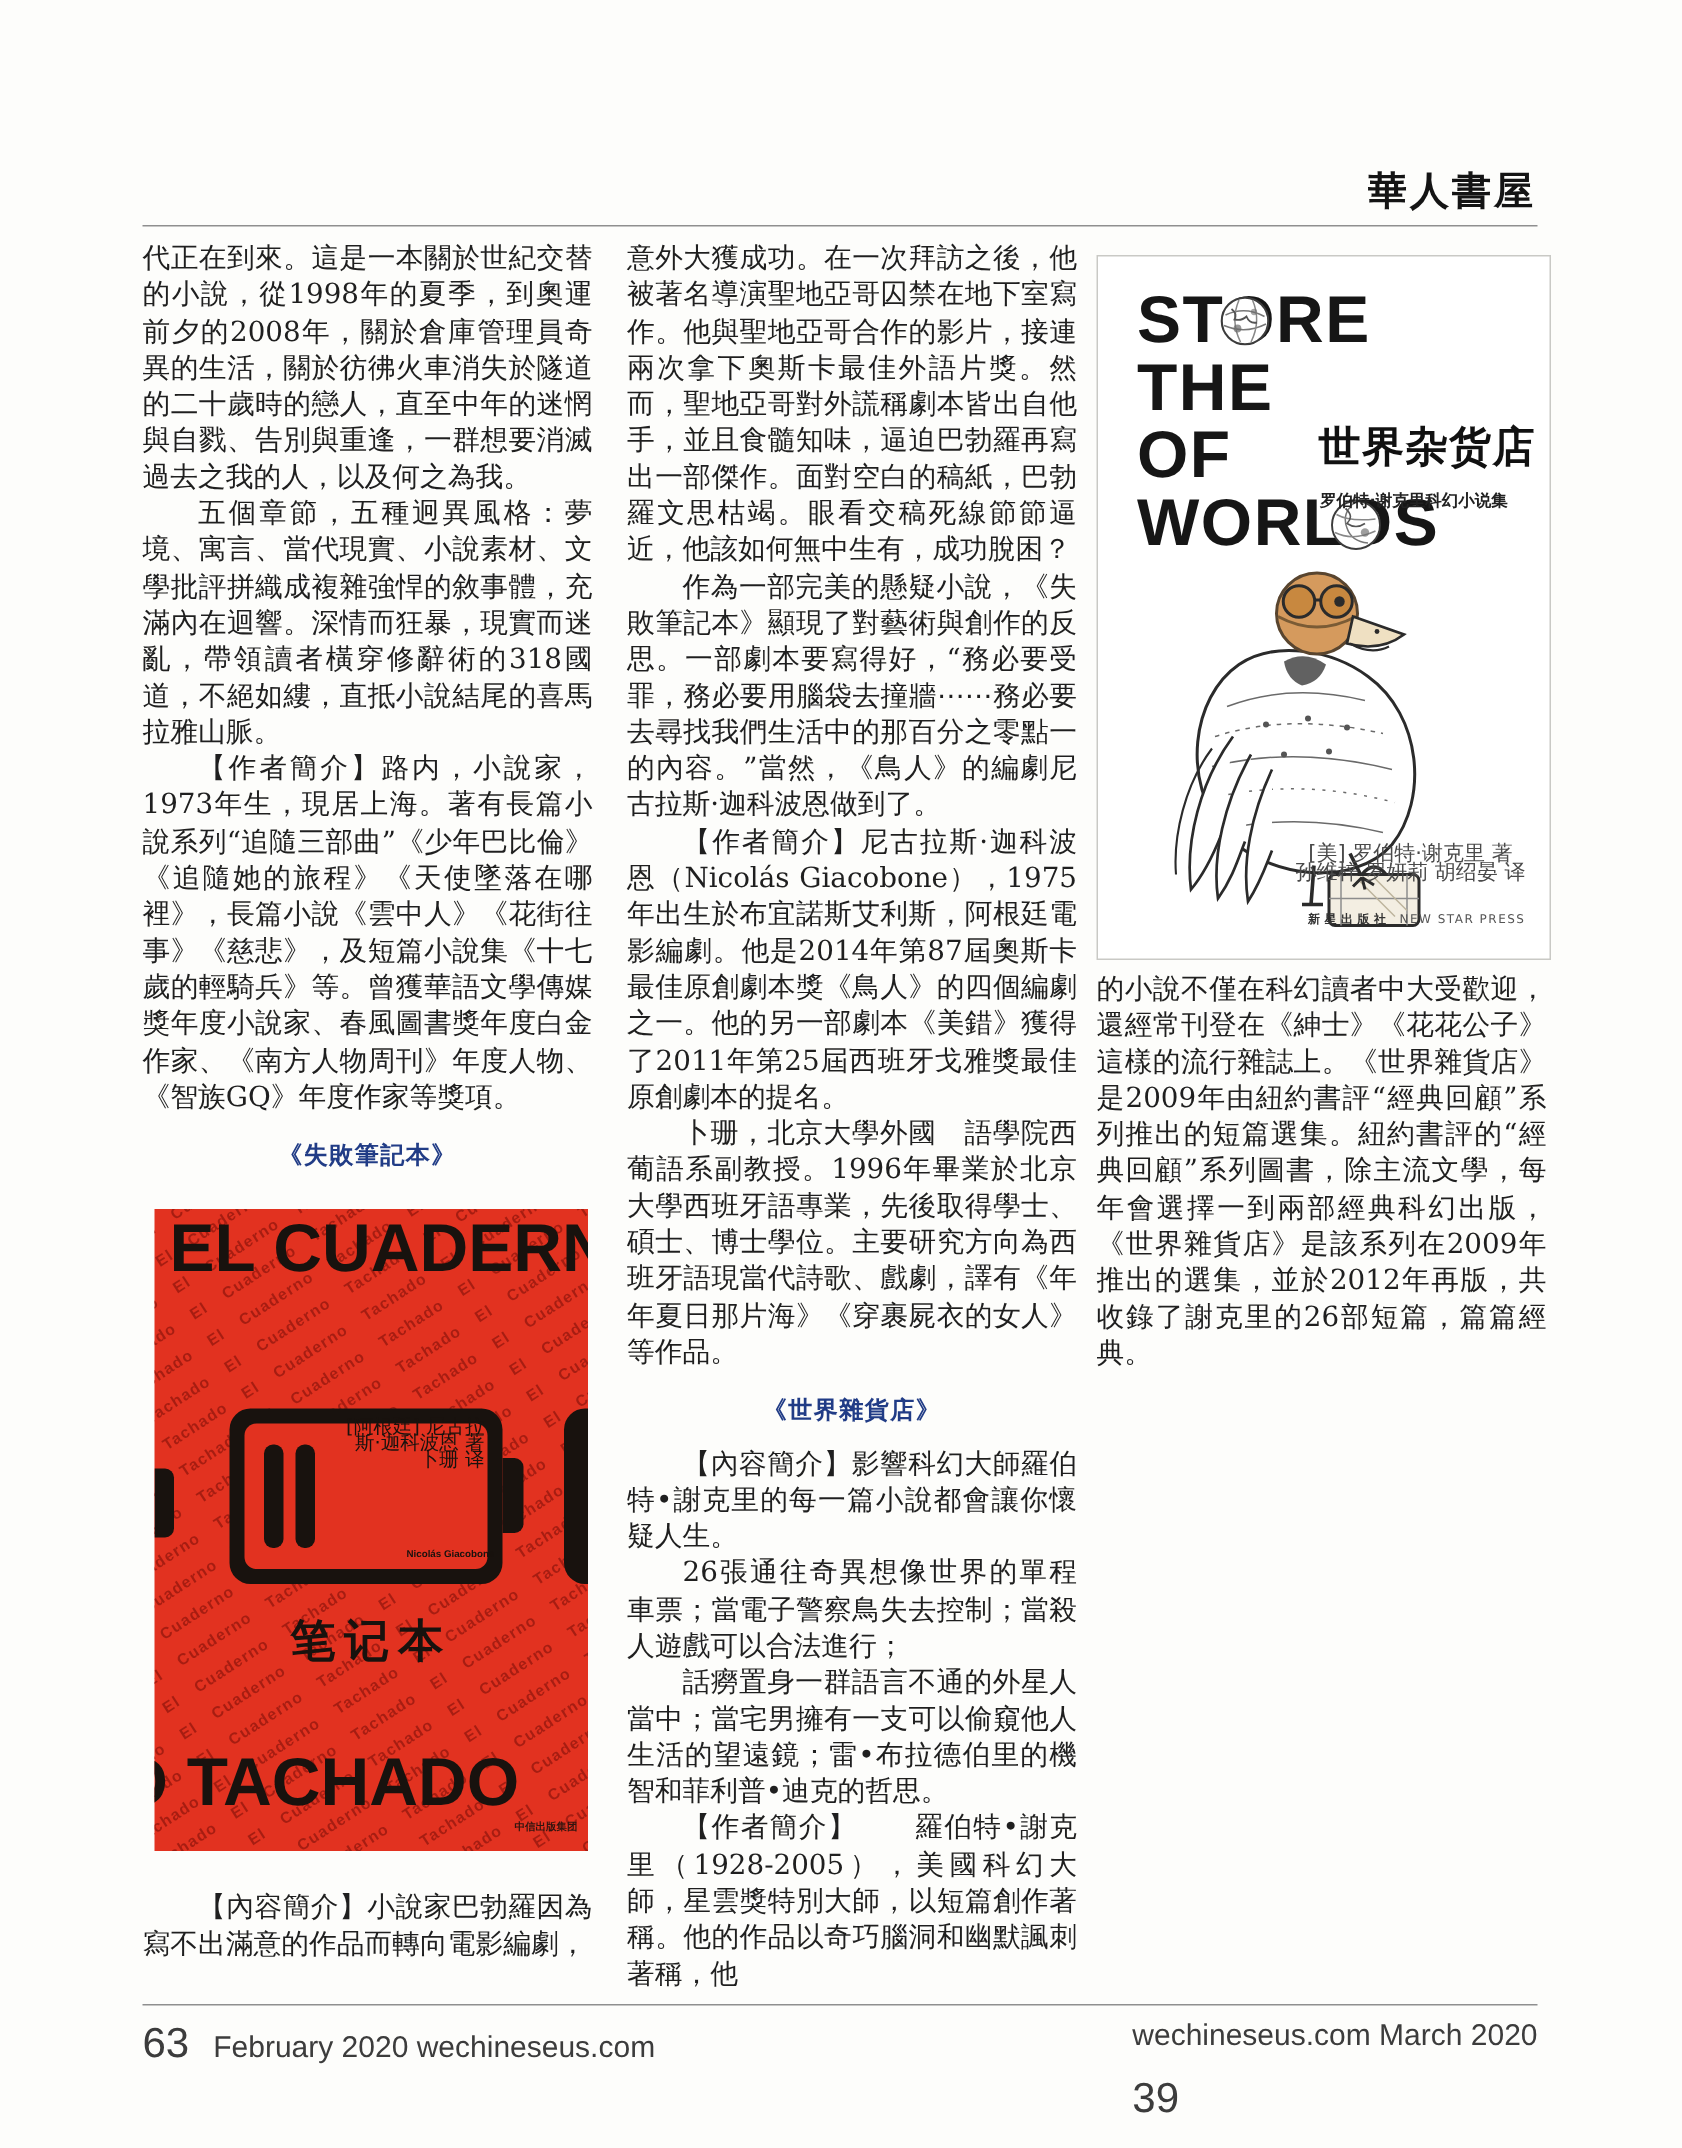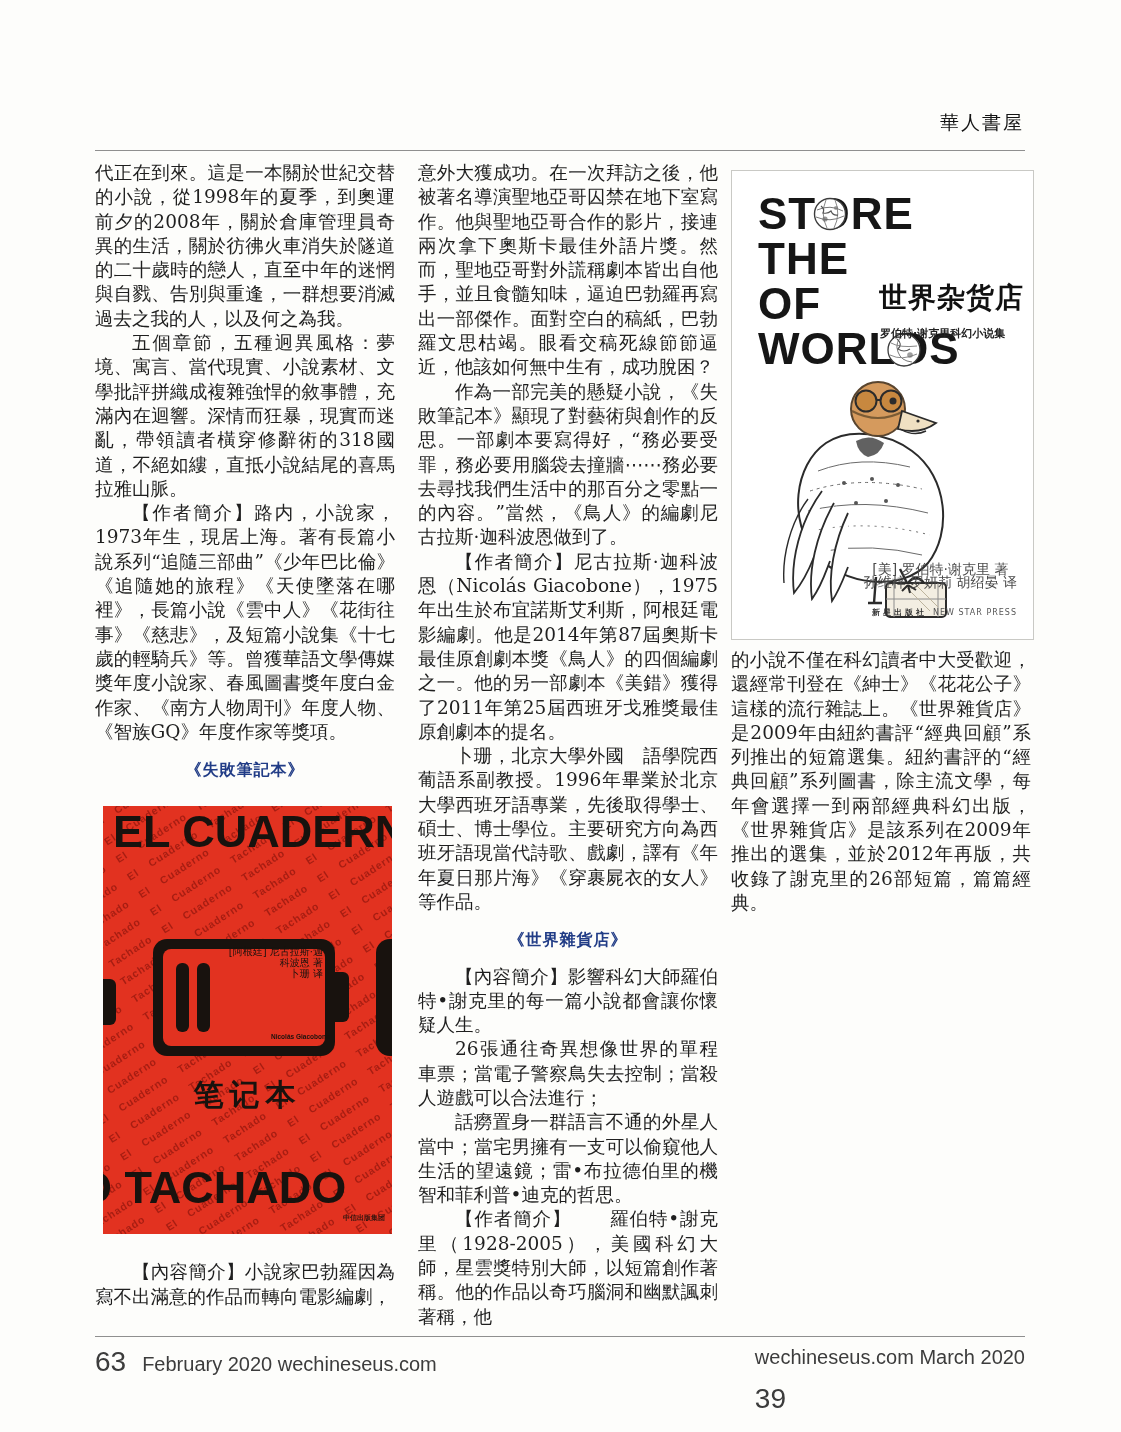--- a/index.html
+++ b/index.html
@@ -1,21 +1,21 @@
 <!DOCTYPE html>
 <html><head>
 <meta charset="utf-8">
 <style>
   html,body{margin:0;padding:0;}
   body{width:1121px;height:1432px;position:relative;background:#fdfdfb;
        font-family:"DejaVu Serif","Liberation Serif",serif;color:#1f1f1f;}
   .page{position:absolute;inset:0;overflow:hidden;background:#fdfdfb;}
 
   
-  .section-title{position:absolute;top:110px;right:97px;font-size:19px;font-weight:normal;
+  .section-title{position:absolute;top:110px;right:97px;font-size:26px;font-weight:bold;
     color:#141414;font-family:"DejaVu Sans","Liberation Sans",sans-serif;letter-spacing:2px;}
   .rule-top{position:absolute;left:95px;width:930px;top:150px;height:1px;background:#8f8f8f;}
   .rule-bottom{position:absolute;left:95px;width:930px;top:1336px;height:1px;background:#8f8f8f;}
 
   
   .col{position:absolute;top:161px;width:300px;font-size:18.5px;line-height:24.3px;
        text-align:justify;}
   .col-1{left:95px;} .col-2{left:418px;} .col-3{left:731px;}
   .col p{margin:0;}
   .col p.ind{text-indent:2em;}
@@ -59,21 +59,21 @@
   .battery-inner{position:absolute;inset:10px;background:#e23220;border-radius:8px;}
   .battery .bar{position:absolute;top:14px;bottom:14px;width:13px;background:#18120e;border-radius:6px;}
   .battery .bar1{left:13px;} .battery .bar2{left:34px;}
   .battery .nub{position:absolute;right:-14px;top:33px;width:14px;height:50px;
     background:#18120e;border-radius:0 6px 6px 0;}
   .cu-edge-left{position:absolute;left:0;top:173px;width:13px;height:46px;
     background:#18120e;border-radius:0 6px 6px 0;}
   .cu-edge-right{position:absolute;right:0;top:133px;width:16px;height:117px;
     background:#18120e;border-radius:14px 0 0 14px;}
   .cu-credits{position:absolute;left:120px;top:140px;width:100px;text-align:right;
-    font-size:10px;line-height:11px;color:#18120e;
+    font-size:13px;line-height:11px;color:#18120e;
     font-family:"DejaVu Sans","Liberation Sans",sans-serif;}
   .cu-author-en{position:absolute;left:168px;top:219px;font-size:6.5px;color:#18120e;
     font-family:"Liberation Sans","DejaVu Sans",sans-serif;font-weight:bold;}
   .cu-cn-title{position:absolute;top:270px;left:0;width:100%;text-align:center;
     font-weight:bold;font-size:30px;line-height:38px;color:#18120e;letter-spacing:6px;
     font-family:"DejaVu Sans","Liberation Sans",sans-serif;}
   .cu-bottom-title{position:absolute;top:370px;left:-26px;white-space:nowrap;
     font-family:"Liberation Sans","DejaVu Sans",sans-serif;font-weight:700;
     font-size:45px;color:#18120e;}
   .cu-pub{position:absolute;right:7px;top:400px;font-size:7px;color:#33150f;font-weight:bold;

